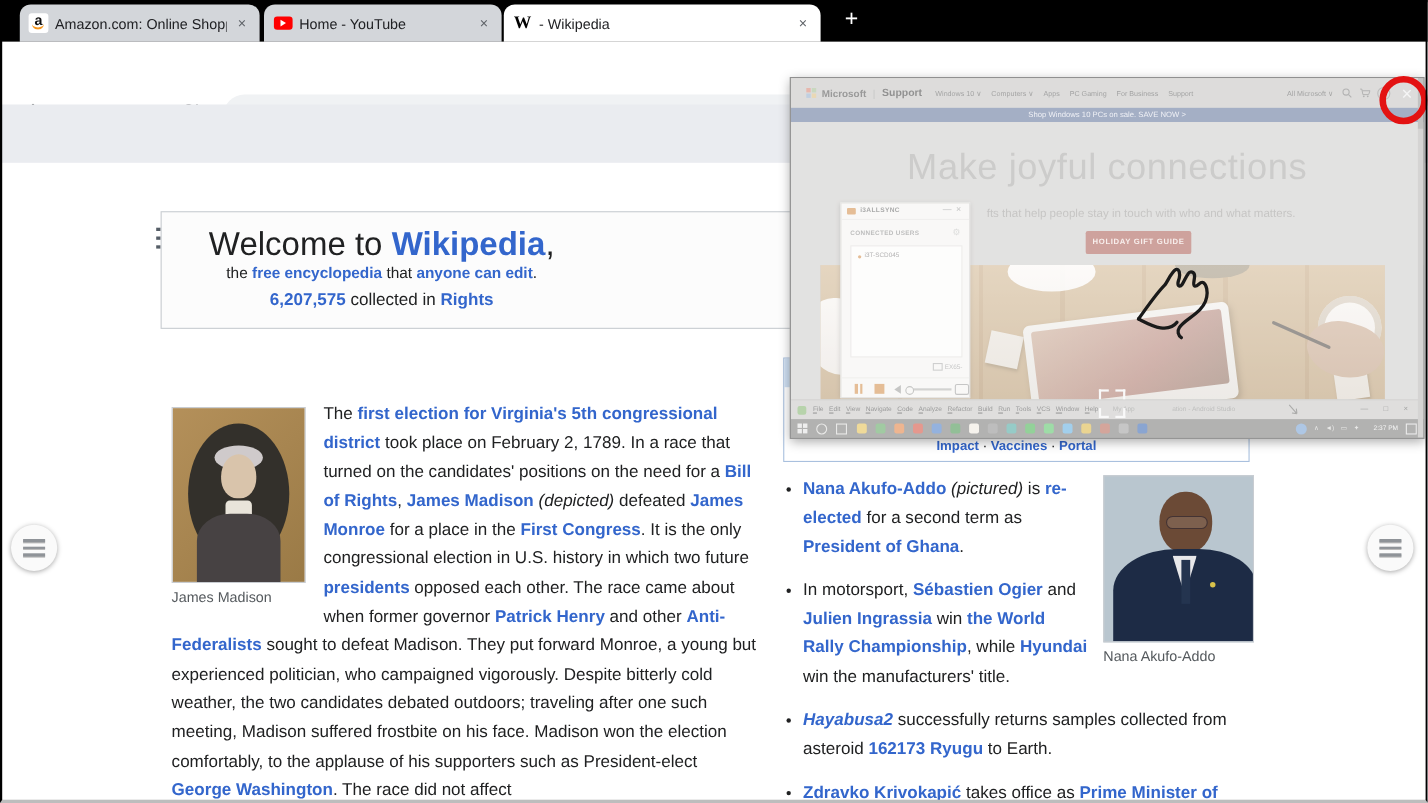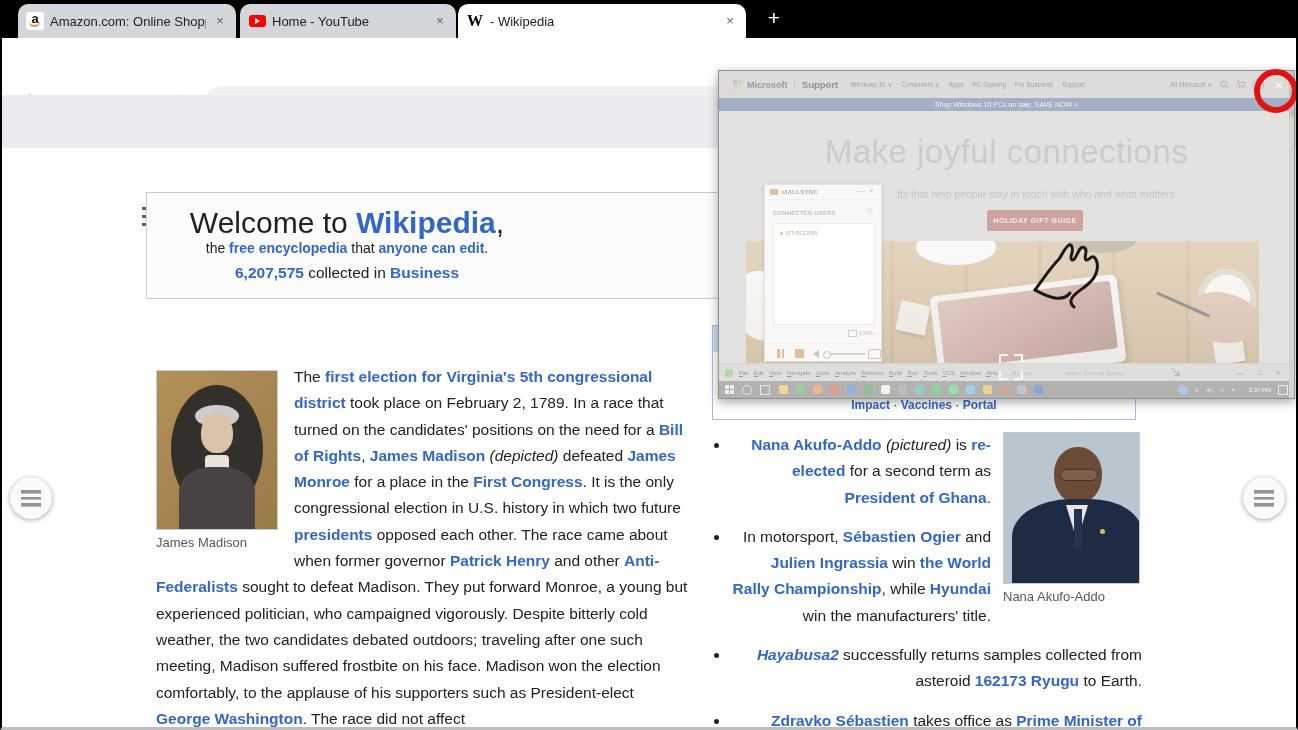--- a/index.html
+++ b/index.html
@@ -69,21 +69,21 @@
   .fig-cap{font-size:13px;color:#54595d;margin-top:5px;line-height:16px;}
 
   
   .covidbox{position:absolute;left:712px;top:325px;width:424px;height:95px;border:1px solid #a9c0de;background:#fff;box-sizing:border-box;}
   .covidbox .hdr{position:absolute;left:0;top:0;width:100%;height:26px;background:#cedff2;}
   .portal-row{position:absolute;left:0;bottom:7px;width:100%;text-align:center;font-size:12px;}
   .news{position:absolute;left:710px;top:432px;width:432px;font-size:15.5px;line-height:26.3px;color:#202122;}
   .fig-right{float:right;width:139px;margin:0 0 6px 12px;}
   .fig-right .img{width:135px;height:150px;border:1px solid #c8ccd1;}
   .news ul{margin:0;padding-left:20px;}
-  .news li{margin-bottom:13px;text-align:right;}
+  .news li{margin-bottom:13px;}
 
   
   .floatcircle{position:absolute;top:477px;width:42px;height:42px;border-radius:50%;background:#fafafa;
                box-shadow:0 1px 5px rgba(0,0,0,0.35);display:flex;flex-direction:column;justify-content:center;align-items:center;z-index:8;}
   .floatcircle i{display:block;width:20px;height:2.5px;background:#8f9398;margin:2px 0;box-shadow:0 1px 0 rgba(0,0,0,0.25);}
 
   
   .overlay{position:absolute;left:718px;top:70px;width:575px;height:327px;background:#cccbc9;border:1px solid #909090;
            box-shadow:0 3px 10px rgba(0,0,0,0.35);box-sizing:content-box;overflow:hidden;z-index:10;}
   .ms-nav{position:absolute;left:0;top:0;width:575px;height:27px;background:#c2c1bf;display:flex;align-items:center;font-size:6.5px;color:#5a5a5a;}
@@ -299,21 +299,21 @@
           <path d="M11.8 11.8 L16.5 16.5" stroke="#555d66" stroke-width="1.8"></path>
         </svg>
       <div class="ph">Search Wikipedia</div>
     </div>
   </div>
 
   <div class="banner-box">
     <div class="banner-inner">
       <div class="banner-h"><span class="seg seg-p">Welcome to </span><span class="seg seg-l">Wikipedia</span><span class="seg seg-p">,</span></div>
       <div class="banner-tag"><span class="seg seg-p">the </span><span class="seg seg-l">free encyclopedia</span><span class="seg seg-p"> that </span><span class="seg seg-l">anyone can edit</span><span class="seg seg-p">.</span></div>
-      <div class="banner-art"><span class="seg seg-l">6,207,575</span><span class="seg seg-p"> collected in </span><span class="seg seg-l">Business</span></div>
+      <div class="banner-art"><span class="seg seg-l">6,207,575</span><span class="seg seg-p"> collected in </span><span class="seg seg-l">Rights</span></div>
     </div>
   </div>
 
   <div class="article">
     <div class="fig-left">
       <div class="img madison">
         <div class="oval"></div>
           <div class="hair"></div>
           <div class="face"></div>
           <div class="cravat"></div>
@@ -337,21 +337,21 @@
           <div class="shirt"></div>
           <div class="tie"></div>
           <div class="pin"></div>
       </div>
       <div class="fig-cap">Nana Akufo-Addo</div>
     </div>
     <ul>
       <li><span class="seg seg-l">Nana Akufo-Addo</span><span class="seg seg-p"> </span><span class="seg seg-i">(pictured)</span><span class="seg seg-p"> is </span><span class="seg seg-bl">re-elected</span><span class="seg seg-p"> for a second term as </span><span class="seg seg-l">President of Ghana</span><span class="seg seg-p">.</span></li>
       <li><span class="seg seg-p">In motorsport, </span><span class="seg seg-l">Sébastien Ogier</span><span class="seg seg-p"> and </span><span class="seg seg-l">Julien Ingrassia</span><span class="seg seg-p"> win </span><span class="seg seg-bl">the World Rally Championship</span><span class="seg seg-p">, while </span><span class="seg seg-l">Hyundai</span><span class="seg seg-p"> win the manufacturers' title.</span></li>
       <li><span class="seg seg-bil">Hayabusa2</span><span class="seg seg-p"> successfully returns samples collected from asteroid </span><span class="seg seg-l">162173 Ryugu</span><span class="seg seg-p"> to Earth.</span></li>
-      <li><span class="seg seg-bl">Zdravko Sébastien</span><span class="seg seg-p"> takes office as </span><span class="seg seg-l">Prime Minister of</span></li>
+      <li><span class="seg seg-bl">Zdravko Krivokapić</span><span class="seg seg-p"> takes office as </span><span class="seg seg-l">Prime Minister of</span></li>
     </ul>
   </div>
 
   <div class="floatcircle" style="left:10px;">
       <i></i>
       <i></i>
       <i></i>
     </div>
   <div class="floatcircle" style="left:1243px;">
       <i></i>

